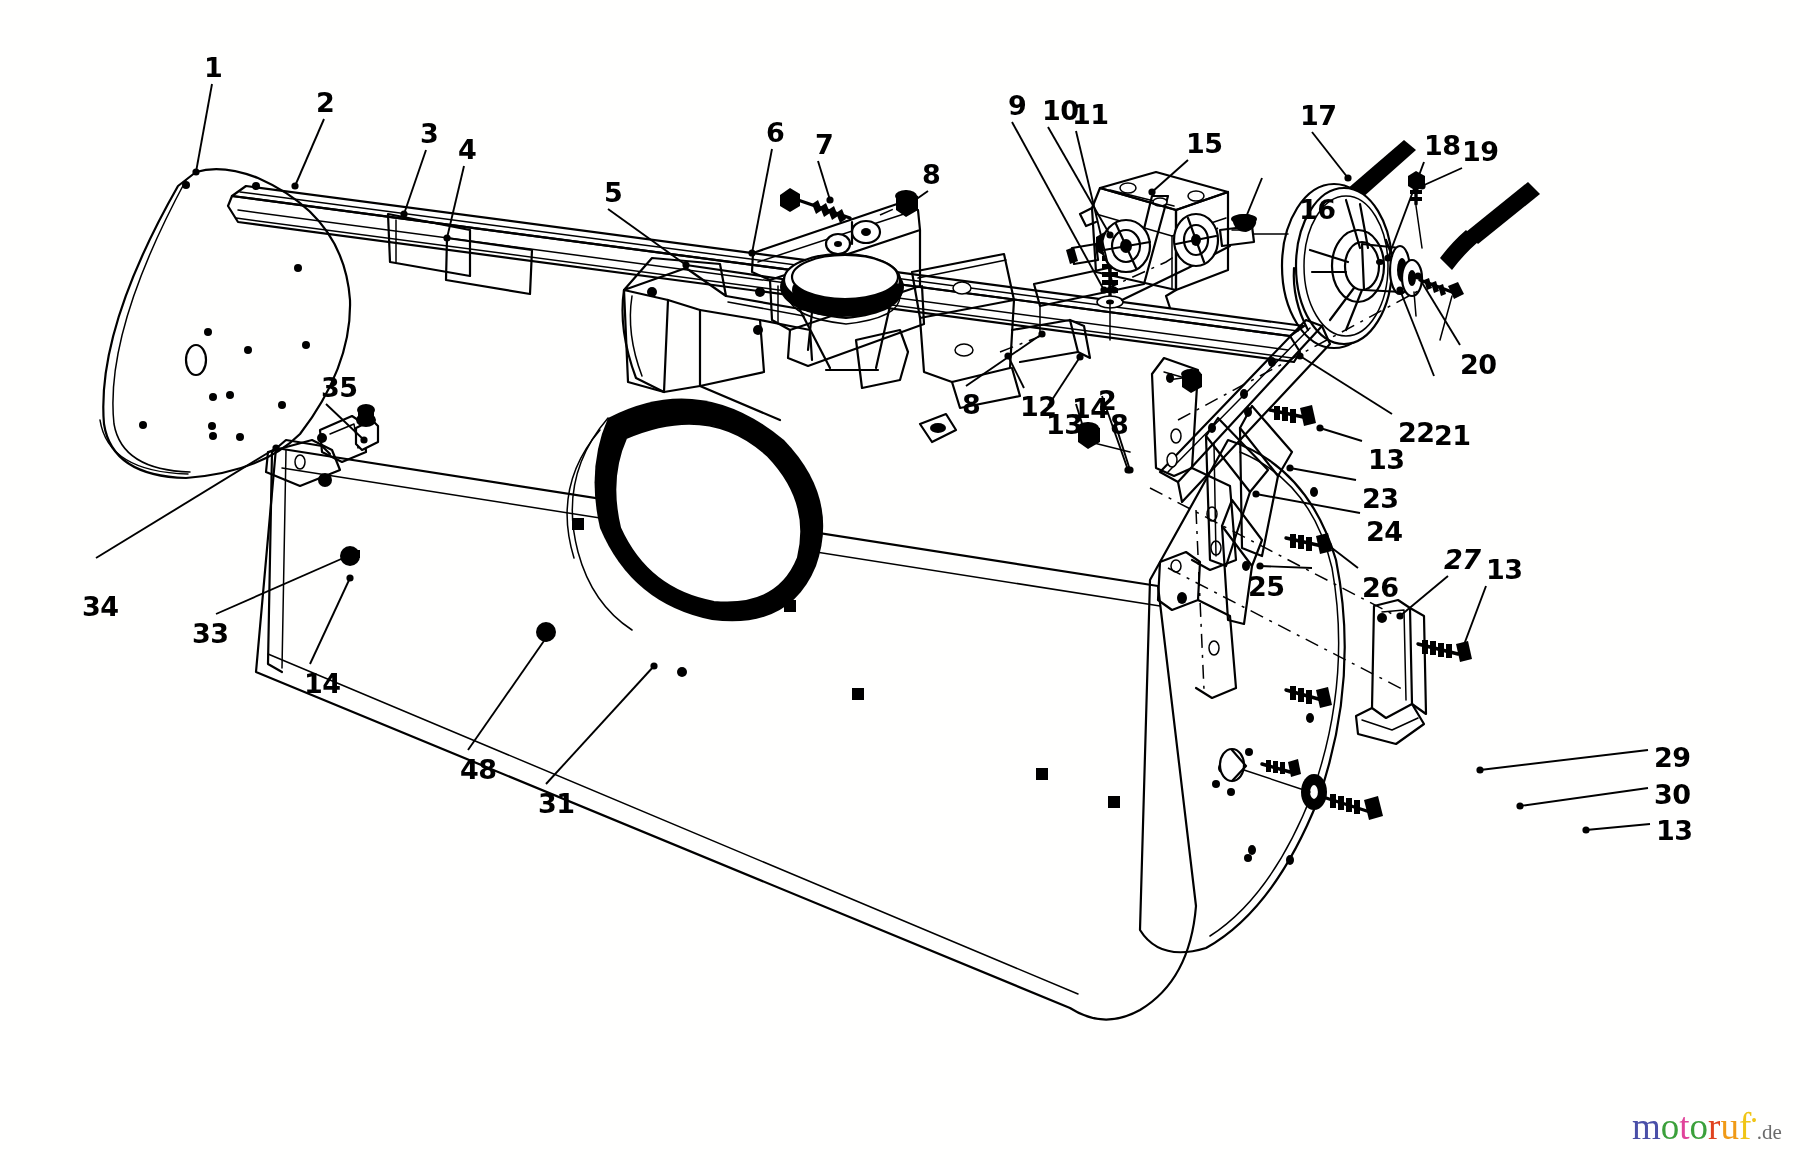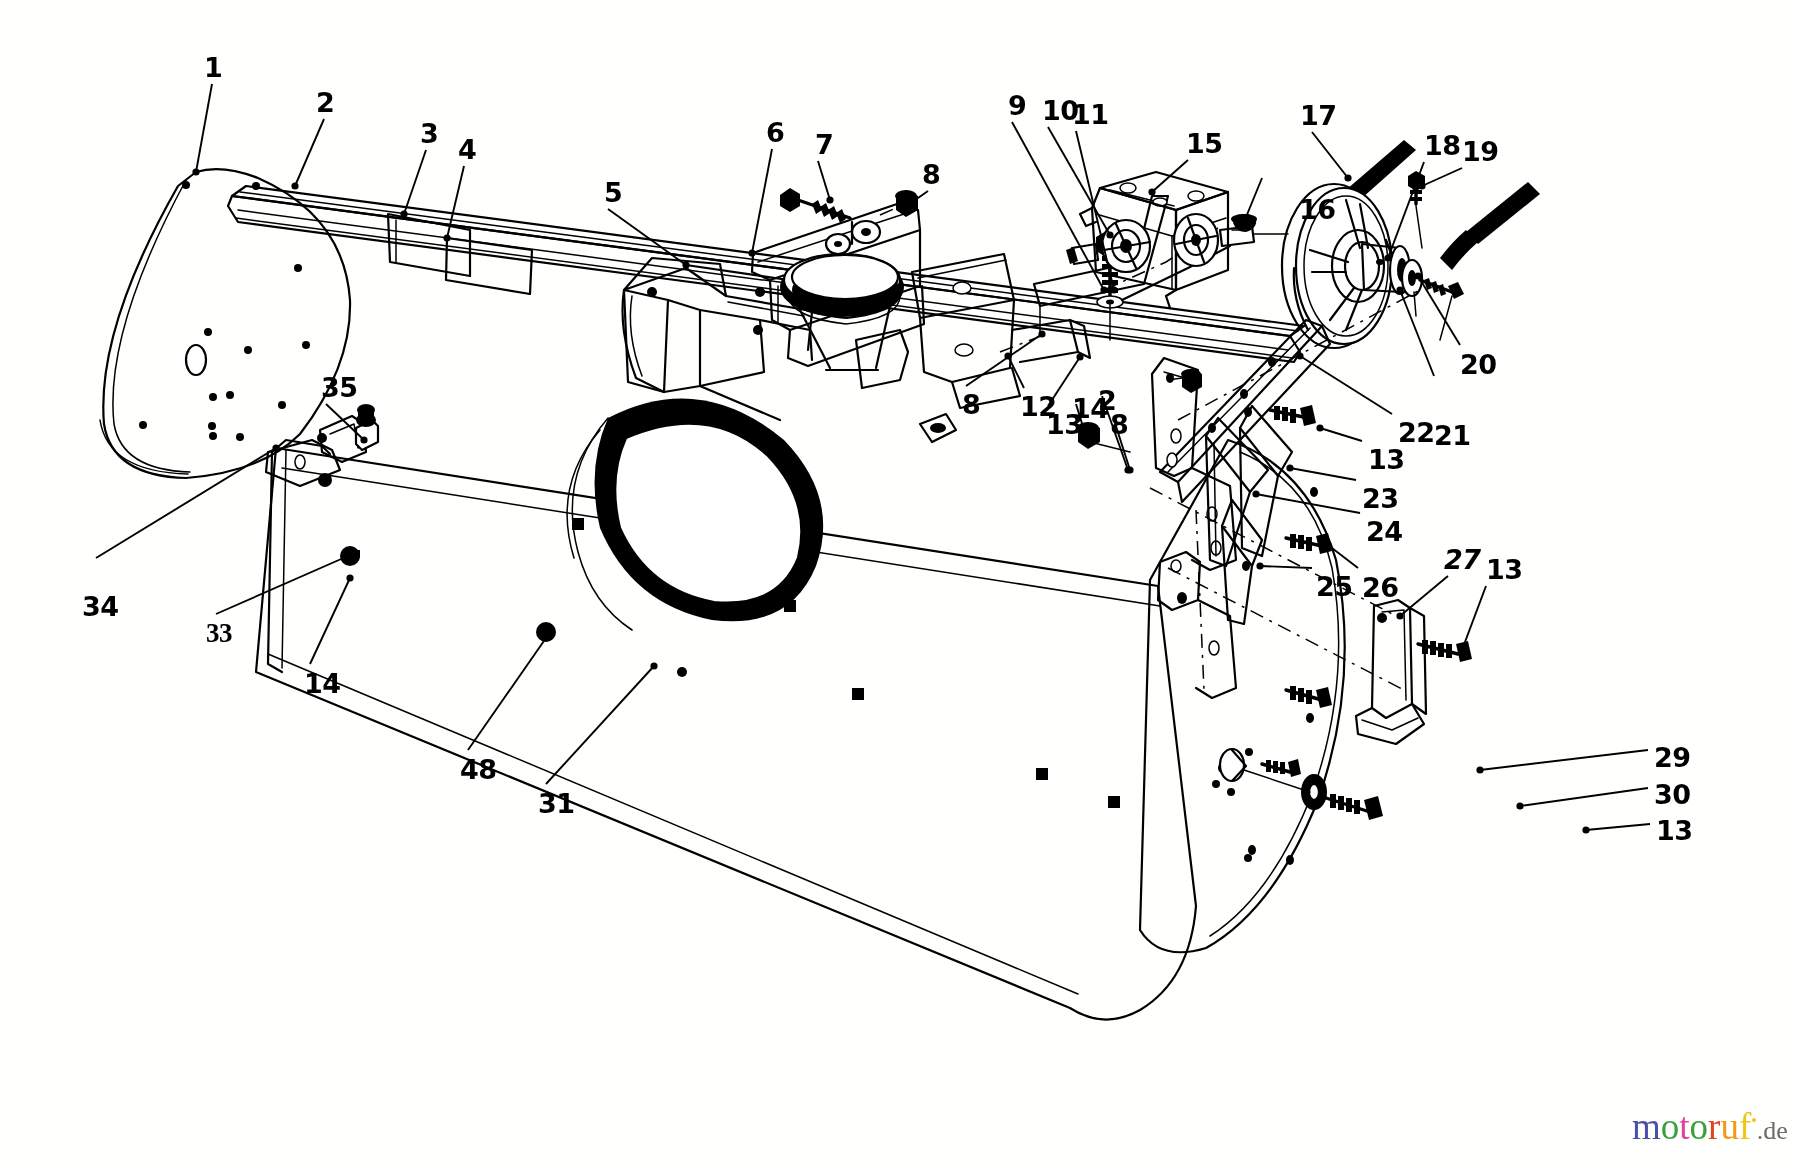--- a/index.html
+++ b/index.html
@@ -47,21 +47,21 @@
     line-height: 1;
   }
   #watermark .w1 { color: #4a4fa8; }
   #watermark .w2 { color: #3ba03b; }
   #watermark .w3 { color: #e0439a; }
   #watermark .w4 { color: #3ba03b; }
   #watermark .w5 { color: #e0431f; }
   #watermark .w6 { color: #f09a16; }
   #watermark .w7 { color: #f0c516; }
   #watermark .wdot { color: #f0c516; font-size: 16px; vertical-align: super;}
-  #watermark .wde { color: #6b6b6b; font-size: 26px; }
+  #watermark .wde { color: #6b6b6b; font-size: 21px; }
 </style>
 </head>
 <body>
 
 <div id="stage">
 
   <svg id="diagram-svg" viewBox="0 0 1800 1165" xmlns="http://www.w3.org/2000/svg">
     <defs>
       <style>
         .ln  { fill:none; stroke:#000; stroke-width:2.2; stroke-linejoin:round; stroke-linecap:round; }
@@ -571,36 +571,36 @@
       <div class="callout" style="left: 1299px; top: 148px; margin-top: 48px;">16</div>
       <div class="callout" style="left: 1300px; top: 102px;">17</div>
       <div class="callout" style="left: 1424px; top: 132px;">18</div>
       <div class="callout" style="left: 1462px; top: 138px;">19</div>
       <div class="callout" style="left: 1460px; top: 351px;">20</div>
       <div class="callout" style="left: 1434px; top: 382px; margin-top: 40px;">21</div>
       <div class="callout" style="left: 1398px; top: 419px;">22</div>
       <div class="callout" style="left: 1368px; top: 446px;">13</div>
       <div class="callout" style="left: 1362px; top: 485px;">23</div>
       <div class="callout" style="left: 1366px; top: 518px;">24</div>
-      <div class="callout" style="left: 1316px; top: 573px;">25</div>
+      <div class="callout" style="left: 1248px; top: 573px;">25</div>
       <div class="callout" style="left: 1362px; top: 574px;">26</div>
       <div class="callout" style="left: 1444px; top: 546px; font-style: italic;">27</div>
       <div class="callout" style="left: 1486px; top: 556px;">13</div>
       <div class="callout" style="left: 1654px; top: 744px;">29</div>
       <div class="callout" style="left: 1654px; top: 781px;">30</div>
       <div class="callout" style="left: 1656px; top: 817px;">13</div>
       <div class="callout" style="left: 1020px; top: 393px;">12</div>
       <div class="callout" style="left: 1046px; top: 411px;">13</div>
       <div class="callout" style="left: 1072px; top: 395px;">14</div>
       <div class="callout" style="left: 1098px; top: 387px;">2</div>
       <div class="callout" style="left: 1110px; top: 411px;">8</div>
       <div class="callout" style="left: 962px; top: 391px;">8</div>
       <div class="callout" style="left: 321px; top: 374px;">35</div>
       <div class="callout" style="left: 82px; top: 593px;">34</div>
-      <div class="callout" style="left: 206px; top: 620px; font-family: Liberation Serif, serif;">33</div>
+      <div class="callout" style="left: 192px; top: 620px;">33</div>
       <div class="callout" style="left: 304px; top: 670px;">14</div>
       <div class="callout" style="left: 460px; top: 756px;">48</div>
       <div class="callout" style="left: 538px; top: 790px;">31</div>
     </div>
 
   <div id="watermark">
     <span class="w1">m</span><span class="w2">o</span><span class="w3">t</span><span class="w4">o</span><span class="w5">r</span><span class="w6">u</span><span class="w7">f</span><span class="wdot">•</span><span class="wde">.de</span>
   </div>
 
 </div>

